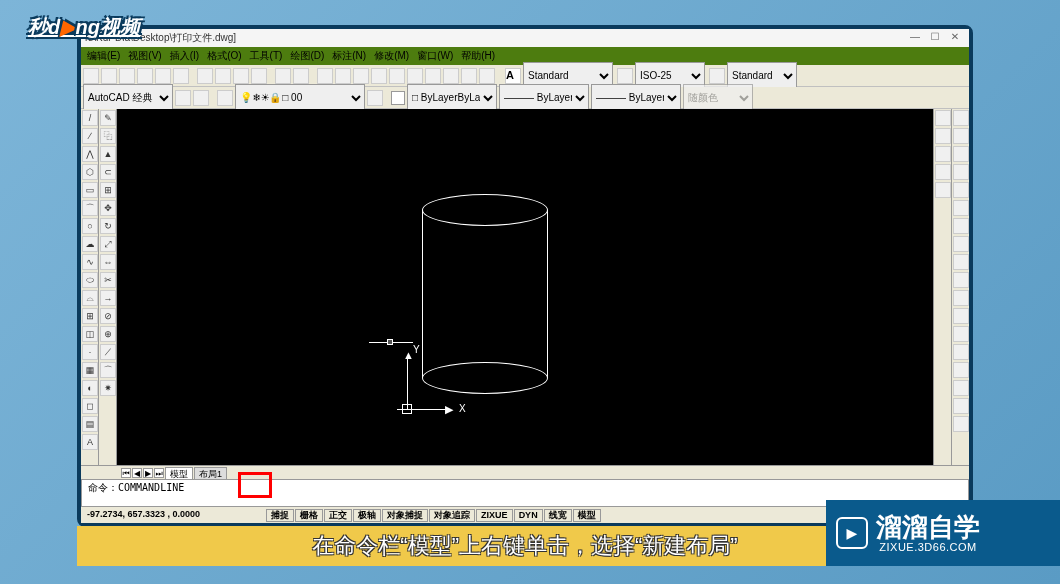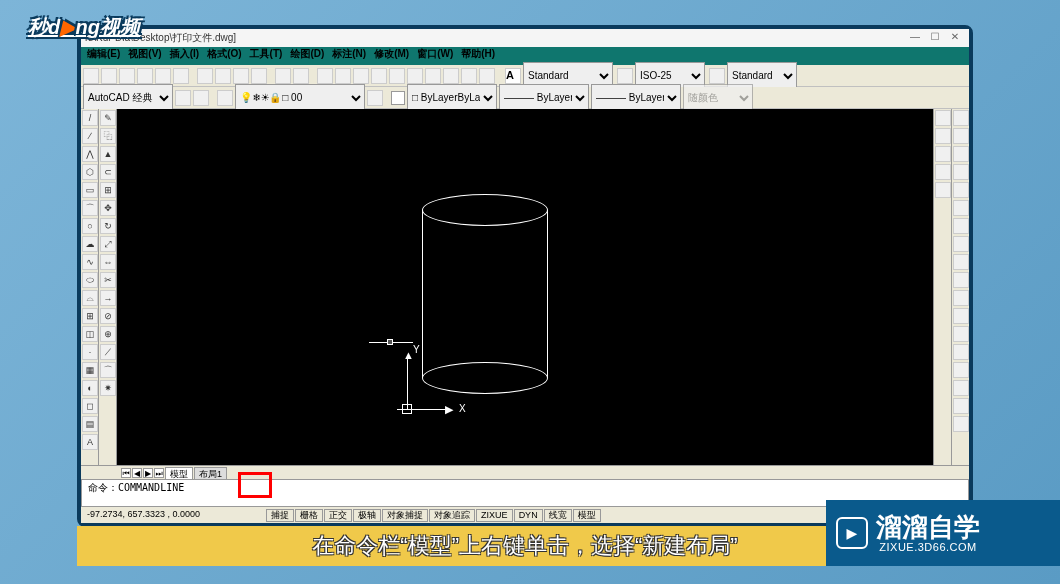--- a/index.html
+++ b/index.html
@@ -39,26 +39,25 @@
   align-items: center;
   padding: 0 4px;
   font-size: 10px;
   color: #333;
 }
 .title-text { flex: 1; }
 .win-btns { display: flex; gap: 8px; margin-right: 4px; }
 .win-btn { width: 12px; height: 12px; text-align: center; line-height: 10px; font-size: 10px; color: #666; }
 .menu-bar {
   height: 18px;
-  background: #0f766e;
-  display: flex;
-  align-items: flex-start;
+  background: #4d7c0f;
+  display: flex;
+  align-items: center;
   padding: 0 2px;
   font-size: 10px;
-  font-weight: bold;
 }
 .menu-item { padding: 0 4px; color: #000; }
 .toolbar-row {
   height: 22px;
   background: #ece9d8;
   border-bottom: 1px solid #c0c0c0;
   display: flex;
   align-items: center;
   padding: 0 2px;
   gap: 2px;
@@ -166,20 +165,21 @@
   font-size: 9px;
   padding: 0 2px;
   gap: 1px;
 }
 .status-cell { 
   padding: 0 4px;
   border: 1px solid #999;
   height: 13px;
   line-height: 11px;
   background: #ece9d8;
+  font-weight: bold;
 }
 .coords { border: none; white-space: nowrap; }
 
 
 .cylinder {
   position: absolute;
   left: 305px;
   top: 85px;
 }
 .cyl-top {

